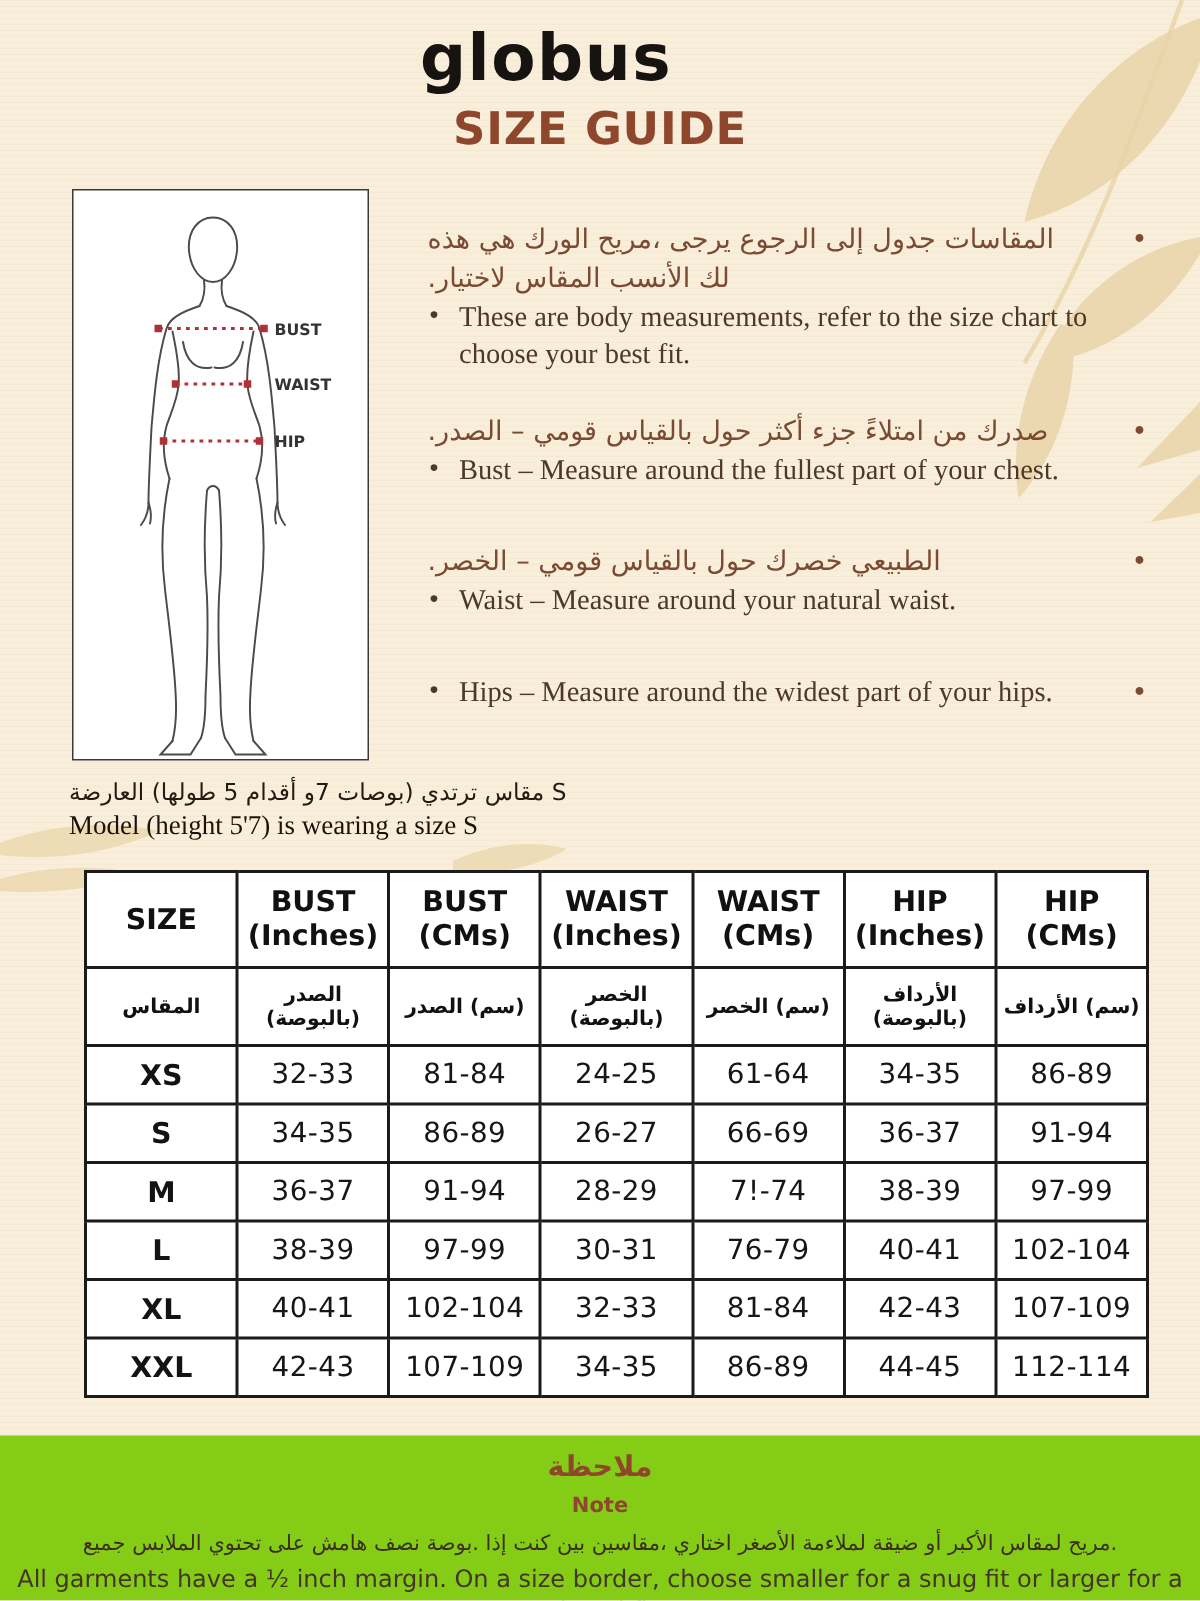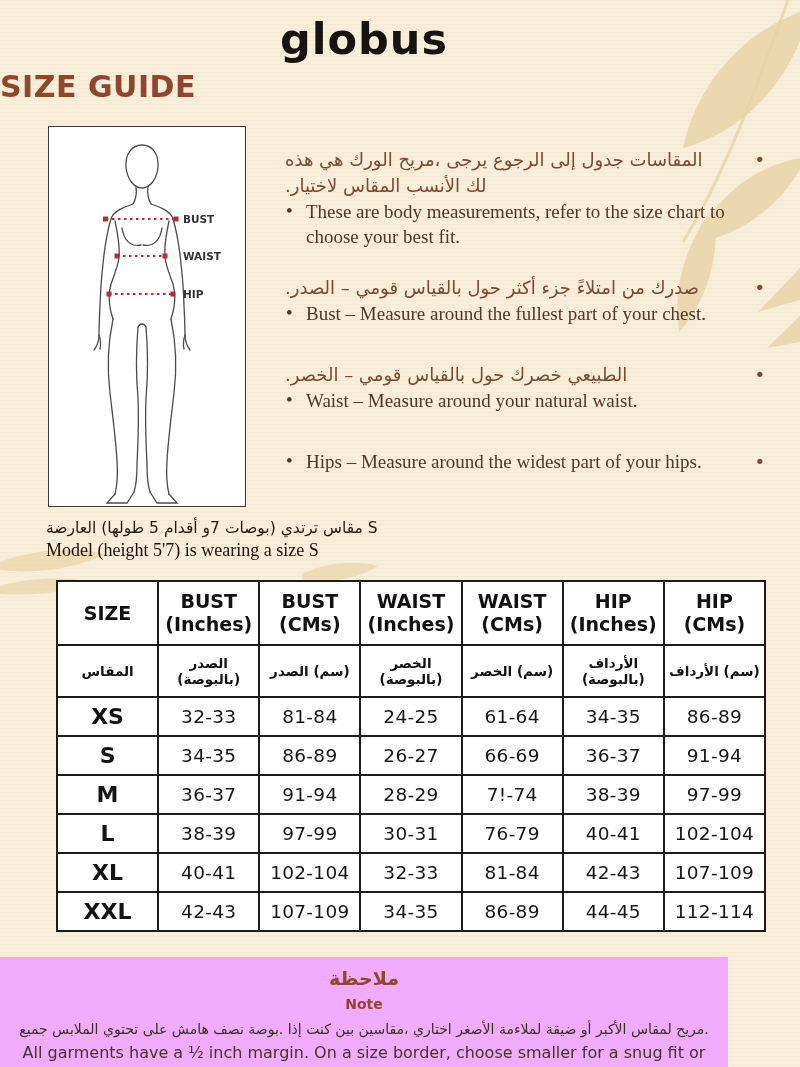--- a/index.html
+++ b/index.html
@@ -9,21 +9,21 @@
     background-image:repeating-linear-gradient(180deg, rgba(120,90,40,0.03) 0px, rgba(120,90,40,0.03) 1px, transparent 1px, transparent 4px);
     font-family:"DejaVu Sans",sans-serif;
   }
   .deco{position:absolute;pointer-events:none;}
   .deco.top-right{top:0;right:0;}
   .deco.left-mid{left:0;top:534px;}
 
   .brand{position:absolute;top:14px;left:0;width:728px;text-align:center;
     font-family:"DejaVu Sans",sans-serif;font-weight:600;font-size:43px;line-height:50px;
     color:#171310;letter-spacing:1px;}
-  .page-title{position:absolute;top:69px;left:0;width:800px;
+  .page-title{position:absolute;top:69px;left:0;width:800px;text-align:center;
     font-weight:800;font-size:30px;line-height:36px;color:#8e462c;letter-spacing:.5px;}
 
   .figure-box{position:absolute;left:48px;top:126px;width:198px;height:381px;
     background:#ffffff;border:1.6px solid #3a3a3a;box-sizing:border-box;}
   .figure-box svg{display:block;}
 
   .instructions{position:absolute;left:285px;top:147px;width:482px;}
   .bullet-group{margin-bottom:36px;}
   .bullet-group:first-child{margin-bottom:26px;}
   .ar-line{position:relative;padding-right:24px;text-align:left;
@@ -35,25 +35,25 @@
 
   .model-info{position:absolute;left:46px;top:518px;width:420px;}
   .model-ar{font-family:"DejaVu Sans",sans-serif;font-size:15.5px;line-height:21px;color:#241a10;}
   .model-en{font-family:"Liberation Serif","DejaVu Serif",serif;font-size:18px;line-height:23px;color:#1c1209;}
 
   table.size-table{position:absolute;left:45px;top:580px;width:710px;
     border-collapse:collapse;table-layout:fixed;background:#ffffff;margin-left:11px;}
   .size-table th,.size-table td{border:2px solid #1b1b1b;text-align:center;vertical-align:middle;padding:0;}
   .size-table thead tr.hdr-en th{height:62px;font-weight:bold;font-size:19px;line-height:23px;color:#111;font-family:"DejaVu Sans",sans-serif;}
   .size-table thead tr.hdr-ar th{height:50px;font-weight:bold;font-size:13.5px;line-height:16px;color:#111;font-family:"DejaVu Sans",sans-serif;}
-  .size-table tbody th{height:37px;font-weight:bold;font-size:22px;color:#131313;}
+  .size-table tbody th{height:37px;font-weight:bold;font-size:19px;color:#131313;}
   .size-table tbody td{height:37px;font-size:18.5px;color:#161616;letter-spacing:.3px;}
 
-  .note-band{position:absolute;left:0;top:957px;width:728px;height:110px;
-    background:#f0abfc;text-align:center;}
+  .note-band{position:absolute;left:0;top:957px;width:800px;height:110px;
+    background:#84cc16;text-align:center;}
   .note-h-ar{margin-top:9px;font-weight:bold;font-size:19px;line-height:24px;color:#8e462c;}
   .note-h-en{margin-top:2px;font-weight:bold;font-size:14px;line-height:24px;color:#8e462c;}
   .note-ar{margin-top:4px;font-size:14px;line-height:19px;color:#3c2f1f;}
   .note-en{margin-top:3px;font-size:16px;line-height:21px;color:#443526;}
 </style>
 </head>
 <body>
 
 <svg class="deco top-right" width="215" height="360" viewBox="0 0 215 360">
   <g fill="#e8d3a8" opacity="0.8">

